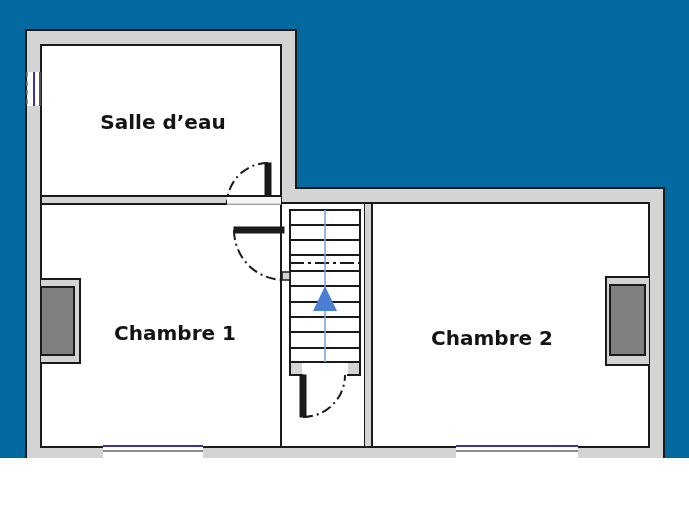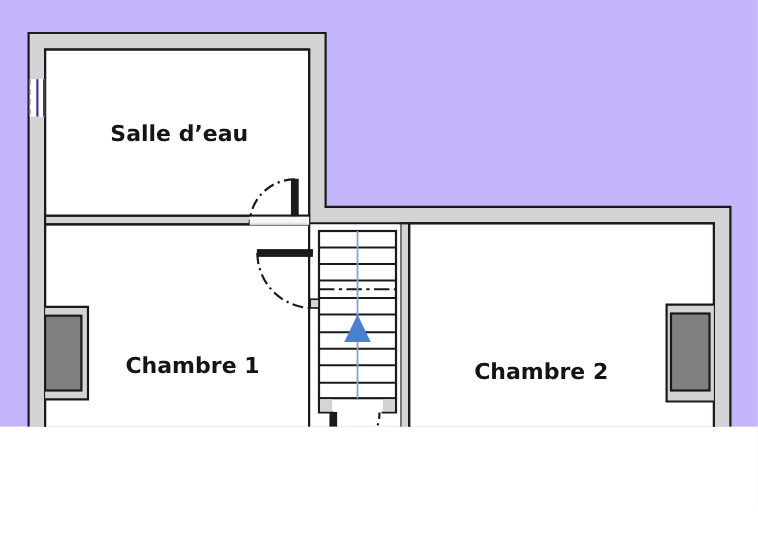--- a/index.html
+++ b/index.html
@@ -7,22 +7,22 @@
     margin: 0;
     padding: 0;
     background: #ffffff;
   }
   body {
     font-family: "DejaVu Sans", sans-serif;
   }
   #plan-root {
     position: relative;
     width: 689px;
-    height: 388px;
-    background: #c4b5fd;
+    height: 458px;
+    background: #0369a1;
     overflow: hidden;
   }
   #plan-svg {
     position: absolute;
     left: 0;
     top: 0;
     width: 689px;
     height: 506px;
     display: block;
   }

